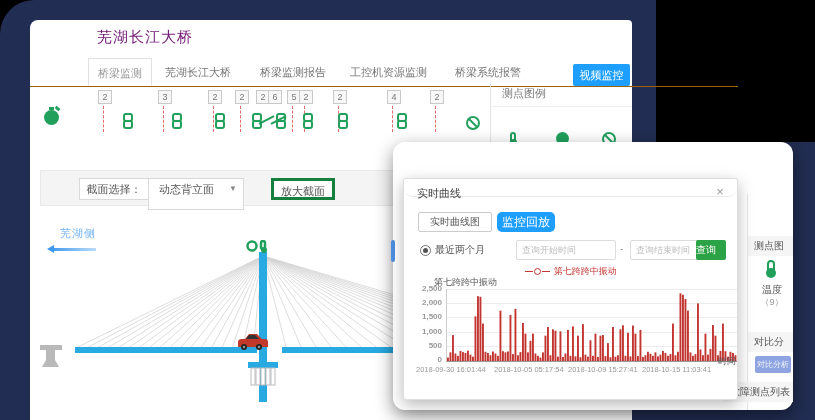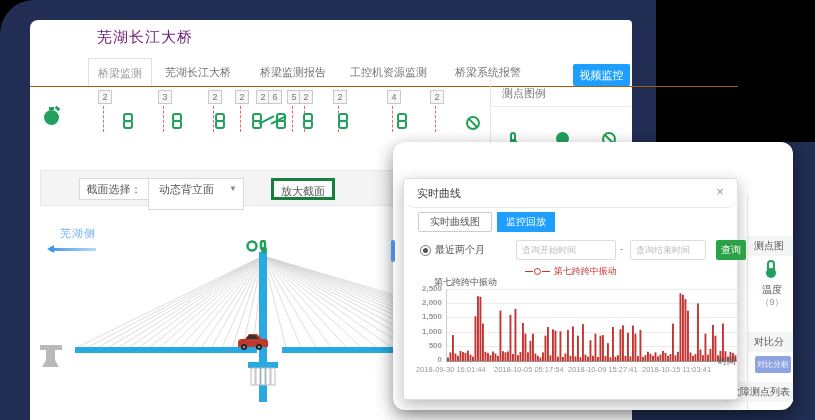--- a/index.html
+++ b/index.html
@@ -66,36 +66,36 @@
   .sw-thermo:after{content:"";position:absolute;bottom:-4px;left:-3px;width:10px;height:10px;background:#21a05c;border-radius:50%;}
   .sw-temp{position:absolute;left:366px;top:141px;width:26px;text-align:center;font-size:10px;color:#555;}
   .sw-count{position:absolute;left:364px;top:154px;width:30px;text-align:center;font-size:9px;color:#999;}
   .sw-compare-btn{position:absolute;left:362px;top:214px;width:36px;height:17px;background:#8ea3e2;
     border-radius:2px;color:rgba(255,255,255,.9);font-size:8px;text-align:center;line-height:17px;cursor:pointer;}
   .scroll-nub{position:absolute;left:391px;top:240px;width:4px;height:22px;background:#4e8fe2;border-radius:2px;
     z-index:45;cursor:pointer;}
   
   .modal{position:absolute;left:403px;top:178px;width:335px;height:222px;background:#fff;border:1px solid #dedede;
     box-sizing:border-box;border-radius:3px;box-shadow:0 5px 16px rgba(0,0,0,.28);z-index:50;}
-  .m-header{position:absolute;left:0;top:0;width:100%;height:29px;border-bottom:1px solid #e8e8e8;box-sizing:border-box;border-radius:10px;}
+  .m-header{position:absolute;left:0;top:0;width:100%;height:18px;border-bottom:1px solid #e8e8e8;box-sizing:border-box;border-radius:10px;}
   .m-title{position:absolute;left:13px;top:7px;font-size:11px;color:#444;}
   .m-close{position:absolute;right:10px;top:5px;font-size:13px;color:#999;cursor:pointer;width:14px;text-align:center;}
   .m-tab1{position:absolute;left:14px;top:33px;width:74px;height:20px;border:1px solid #ccc;box-sizing:border-box;
     border-radius:2px;font-size:10px;color:#555;text-align:center;line-height:18px;background:#fff;cursor:pointer;}
-  .m-tab2{position:absolute;left:93px;top:33px;width:58px;height:20px;background:#1e9fff;border-radius:0;
-    font-size:10px;color:#fff;text-align:center;line-height:20px;cursor:pointer;}
+  .m-tab2{position:absolute;left:93px;top:33px;width:58px;height:20px;background:#1e9fff;border-radius:5px;
+    font-size:12px;color:#fff;text-align:center;line-height:20px;cursor:pointer;}
   .m-radio{position:absolute;left:16px;top:66px;width:9px;height:9px;border:1px solid #777;border-radius:50%;cursor:pointer;}
   .m-radio:after{content:"";position:absolute;left:2px;top:2px;width:5px;height:5px;background:#555;border-radius:50%;}
   .m-radio-label{position:absolute;left:31px;top:64px;font-size:10px;color:#555;}
   .m-input{position:absolute;top:61px;height:20px;border:1px solid #dcdcdc;box-sizing:border-box;border-radius:2px;
     font-size:9px;color:#444;padding:0 5px;background:#fff;font-family:"Liberation Sans",sans-serif;}
   .m-input::placeholder{color:#bcbcbc;}
   .m-sep{position:absolute;left:216px;top:64px;font-size:10px;color:#999;}
-  .m-query{position:absolute;left:312px;top:61px;width:30px;height:20px;background:#2ba245;border-radius:2px;
-    color:#fff;font-size:10px;text-align:center;line-height:20px;cursor:pointer;}
+  .m-query{position:absolute;left:292px;top:61px;width:30px;height:20px;background:#2ba245;border-radius:2px;
+    color:#fff;font-size:10px;text-align:left;line-height:20px;cursor:pointer;}
   .m-legend{position:absolute;left:0;top:86px;width:100%;text-align:center;font-size:9px;color:#c23531;}
   .lg-line{display:inline-block;width:8px;height:1px;background:#c23531;vertical-align:middle;margin:0 1px;}
   .lg-circle{display:inline-block;width:5px;height:5px;border:1px solid #c23531;border-radius:50%;vertical-align:middle;}
   .m-chart-title{position:absolute;left:30px;top:97px;font-size:9px;color:#555;}
   .plot{position:absolute;left:42px;top:110px;width:290px;height:72px;border-left:1px solid #ccc;
     border-bottom:1px solid #999;box-sizing:content-box;
     background-image:repeating-linear-gradient(to bottom,#ececec 0 1px,transparent 1px 14.2px);}
   .ytick{position:absolute;left:4px;width:34px;text-align:right;font-size:8px;color:#999;font-weight:bold;}
   .xtick{position:absolute;top:186px;width:78px;font-size:7.5px;color:#999;}
   .xaxis-name{position:absolute;left:314px;top:176px;font-size:9px;color:#555;}

